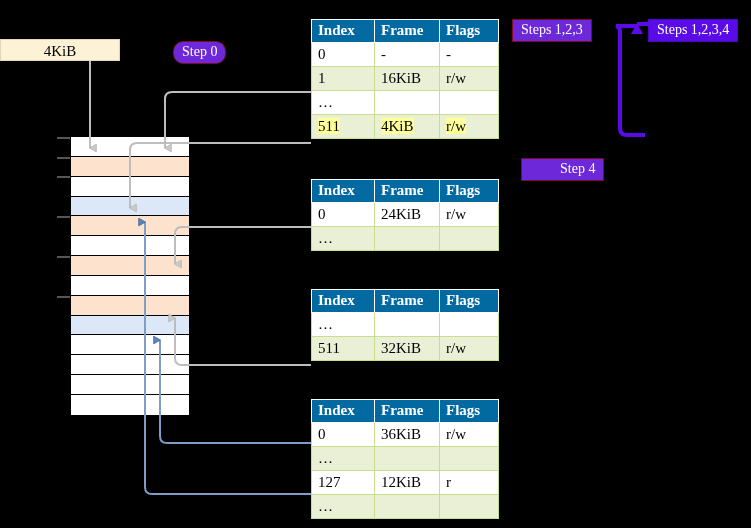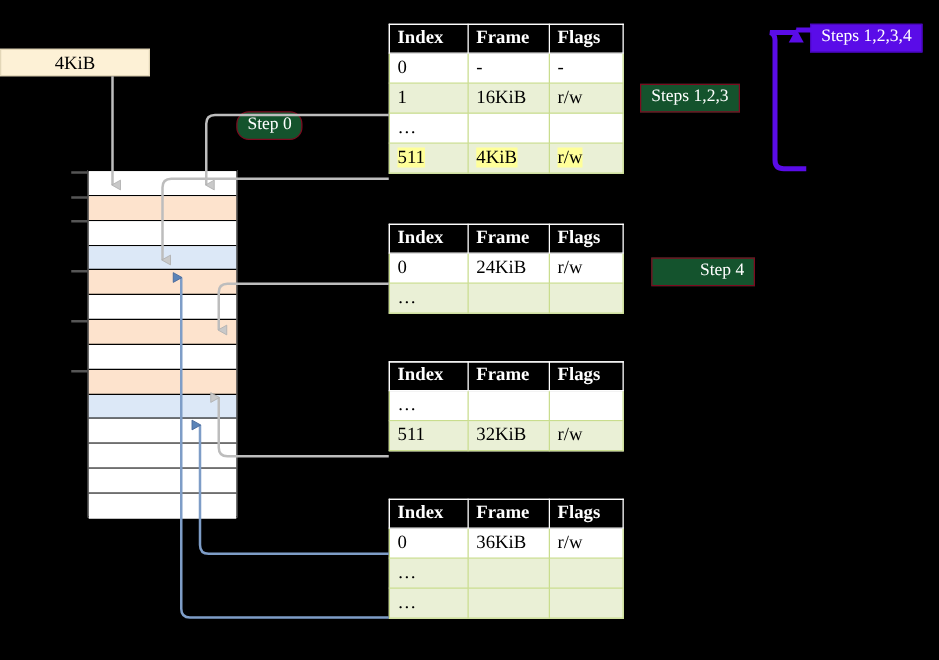--- a/index.html
+++ b/index.html
@@ -48,29 +48,28 @@
   .badge {
     position: absolute;
     color: #ffffff;
     font-size: 14px;
     line-height: 18px;
     padding: 1px 8px 2px 8px;
     white-space: nowrap;
     box-sizing: border-box;
   }
   .badge-crimson {
-    background: #14532d;
+    background: #6d28d9;
     border: 1px solid #7d0a20;
-    margin-top: 48px;
   }
   .badge-violet {
     background: #5a0ce8;
     border: 1px solid #4a06c0;
   }
-  #badge-step0 { left: 189px; top: 41px; border-radius: 10px; }
+  #badge-step0 { left: 173px; top: 41px; border-radius: 10px; }
   #badge-steps123 { left: 512px; top: 19px; }
   #badge-steps1234 { left: 648px; top: 19px; text-align: center; }
   #badge-step4 { left: 521px; top: 158px; padding-left: 38px; }
 
   
   #memory {
     position: absolute;
     left: 70px;
     top: 136px;
     width: 120px;
@@ -101,21 +100,21 @@
   
   .ptable {
     position: absolute;
     border-collapse: collapse;
     border: 1px solid #8db02c;
     background: #ffffff;
     font-size: 15px;
     color: #000000;
   }
   .ptable th {
-    background: #000000;
+    background: #0369a1;
     color: #ffffff;
     font-weight: bold;
     text-align: left;
     padding: 2px 6px 3px 6px;
     border: 1px solid #ffffff;
     font-size: 15px;
   }
   .ptable td {
     padding: 2px 6px 3px 6px;
     border: 1px solid #c9dd8e;
@@ -256,20 +255,25 @@
       <tbody>
         <tr class="plain">
           <td class="cw-index">0</td>
           <td class="cw-frame">36KiB</td>
           <td class="cw-flags">r/w</td>
         </tr>
         <tr class="alt">
           <td class="cw-index">…</td>
           <td class="cw-frame"></td>
           <td class="cw-flags"></td>
+        </tr>
+        <tr class="plain">
+          <td class="cw-index">127</td>
+          <td class="cw-frame">12KiB</td>
+          <td class="cw-flags">r</td>
         </tr>
         <tr class="alt">
           <td class="cw-index">…</td>
           <td class="cw-frame"></td>
           <td class="cw-flags"></td>
         </tr>
       </tbody>
     </table>
 
   <svg class="wires" viewBox="0 0 751 528">

